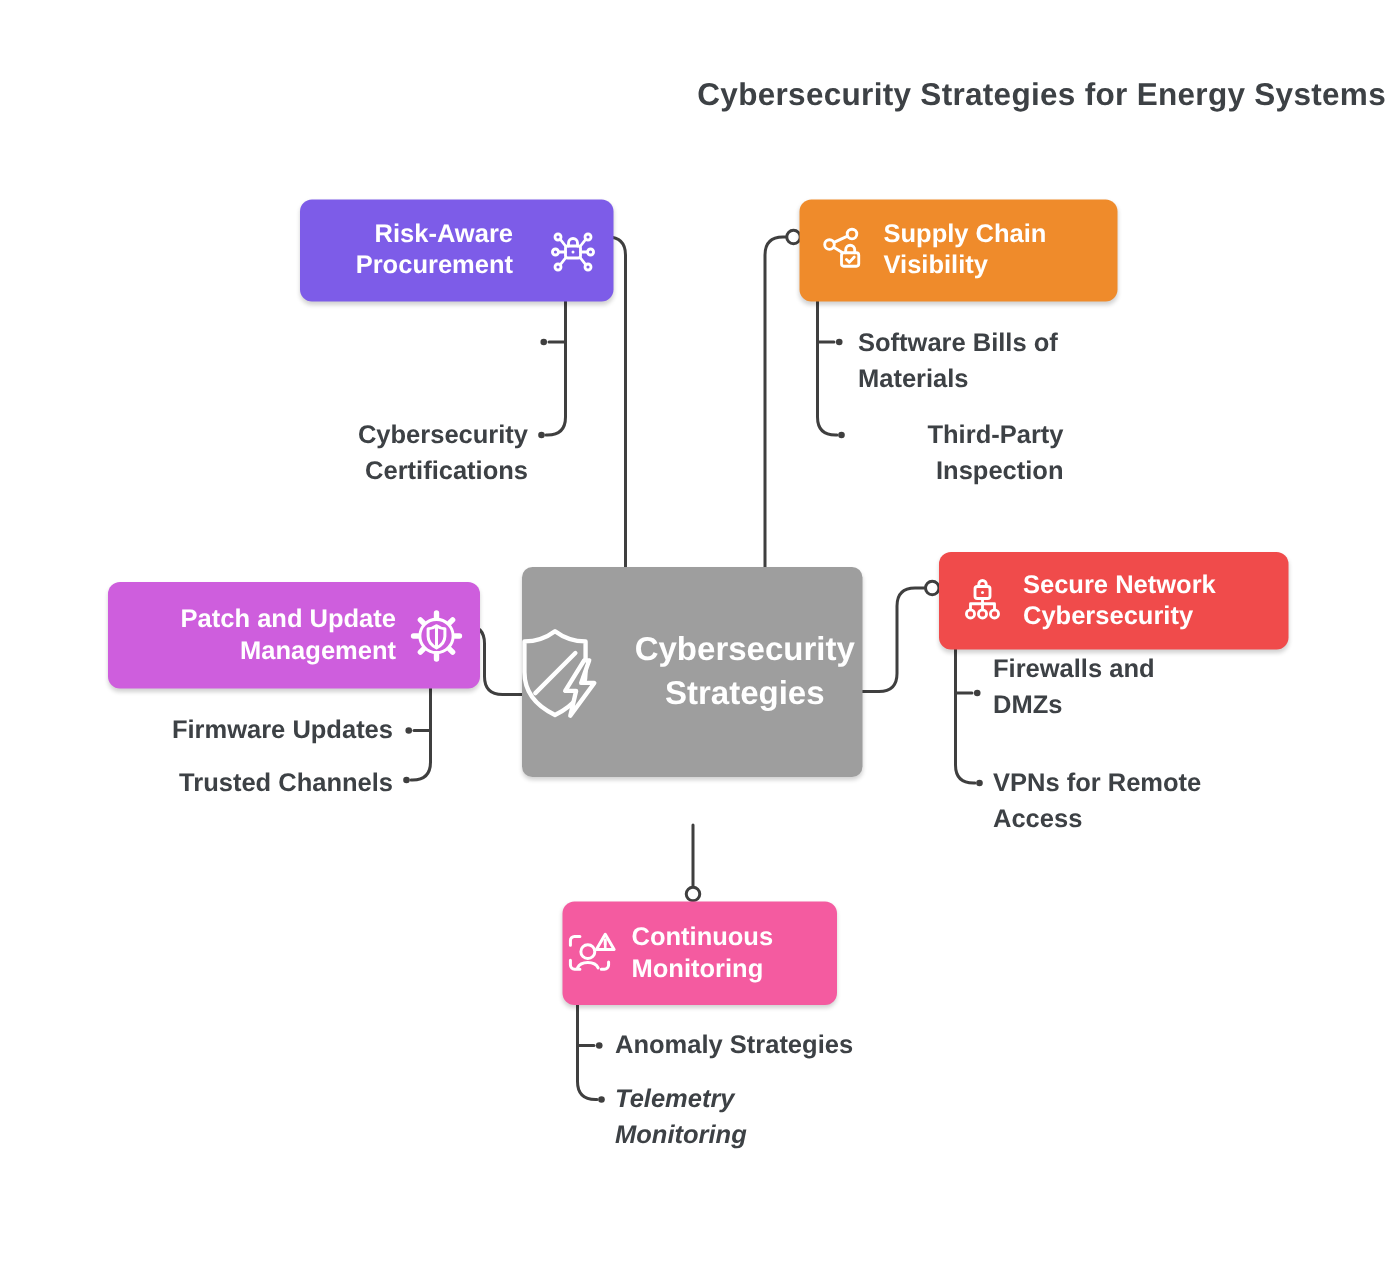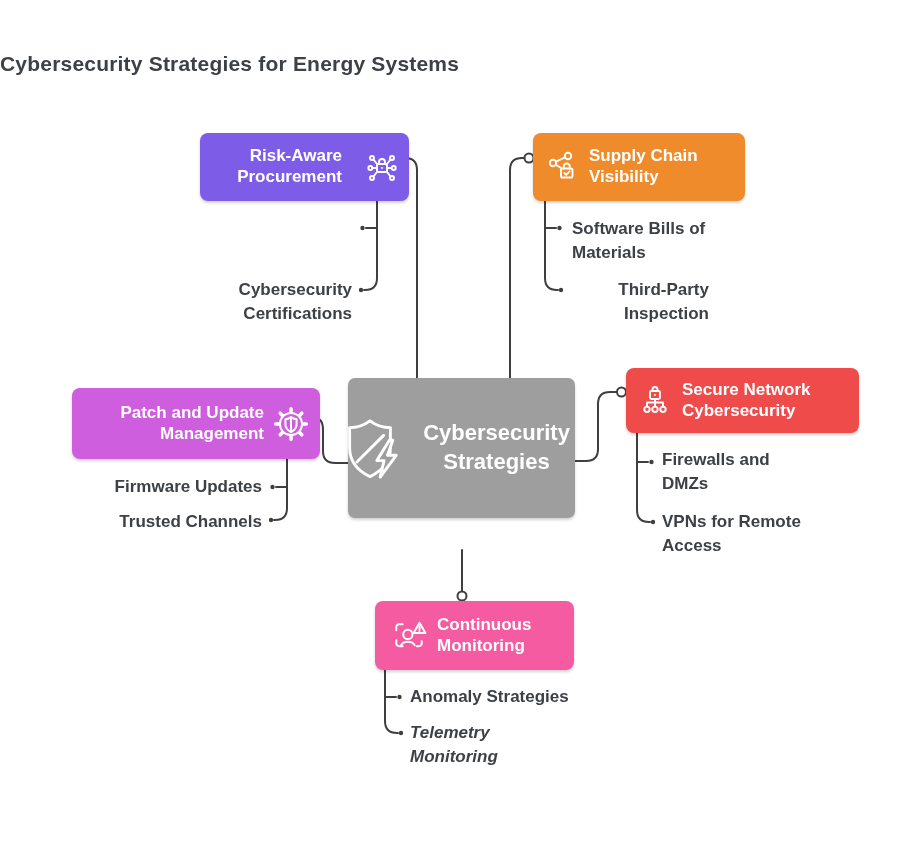--- a/index.html
+++ b/index.html
@@ -1,49 +1,49 @@
 <!DOCTYPE html>
 <html><head>
 <meta charset="utf-8">
 <style>
   html,body{margin:0;padding:0;background:#fff;}
   .stage{position:relative;width:924px;height:846px;background:#fff;
          font-family:"Liberation Sans",sans-serif;overflow:hidden;}
-  .title{position:absolute;left:0;right:0;top:52px;text-align:left;
+  .title{position:absolute;left:0;right:0;top:52px;text-align:right;
          font-size:21px;font-weight:700;color:#3d4145;letter-spacing:.2px;}
   .wires{position:absolute;left:0;top:0;width:924px;height:846px;}
   .wires path{fill:none;stroke:#3f3f3f;stroke-width:2;stroke-linecap:round;}
   .wires circle.end{fill:#fff;stroke:#3f3f3f;stroke-width:2;}
   .wires circle.dot{fill:#3f3f3f;stroke:none;}
   .box{position:absolute;border-radius:8px;display:flex;align-items:center;
        color:#fff;font-weight:700;font-size:17px;line-height:1.22;
        box-shadow:0 2px 3px rgba(0,0,0,.18);}
   .box .lbl{flex:1;}
   .box svg{flex-shrink:0;display:block;}
   .ico{stroke:#fff;fill:none;stroke-width:1.9;stroke-linecap:round;stroke-linejoin:round;}
   .b-risk{left:200px;top:133px;width:188px;height:68px;background:#7d5ce8;padding:0 9px 0 12px;gap:22px;}
   .b-risk .lbl{text-align:right;}
   .b-supply{left:533px;top:133px;width:191px;height:68px;background:#ef8b2b;padding:0 10px 0 11px;gap:9px;}
   .b-patch{left:72px;top:388px;width:226px;height:71px;background:#ce5edd;padding:0 10px 0 12px;gap:8px;}
   .b-patch .lbl{text-align:right;}
   .b-secure{left:626px;top:368px;width:214px;height:65px;background:#f04b4b;padding:0 8px 0 11px;gap:9px;}
-  .b-monitor{left:375px;top:601px;width:175px;height:69px;background:#f45ba0;padding:0 8px 0 16px;gap:8px;}
+  .b-monitor{left:375px;top:601px;width:175px;height:69px;background:#f45ba0;padding:0 8px 0 0;gap:8px;}
   .b-center{left:348px;top:378px;width:227px;height:140px;background:#9e9e9e;border-radius:7px;
             flex-direction:row;justify-content:center;gap:4px;font-size:22px;line-height:1.3;}
   .b-center .lbl{flex:0 0 auto;width:180px;text-align:center;}
   .sub{position:absolute;font-weight:700;font-size:17px;line-height:24px;color:#3d4145;}
   .s-right{text-align:right;}
   .nowrap{white-space:nowrap;}
   .s-a1{left:182px;top:217px;width:170px;}
   .s-a2{left:182px;top:278px;width:170px;}
   .s-b1{left:572px;top:217px;width:165px;}
   .s-b2{left:544px;top:278px;width:165px;text-align:right;}
   .s-c1{left:82px;top:475px;width:180px;}
   .s-c2{left:82px;top:510px;width:180px;}
-  .s-d1{left:662px;top:448px;width:145px;}
+  .s-d1{left:662px;top:434px;width:145px;}
   .s-d2{left:662px;top:510px;width:160px;}
   .s-e1{left:410px;top:685px;width:190px;}
   .s-e2{left:410px;top:721px;width:115px;font-style:italic;}
 </style>
 </head>
 <body>
 
 <div class="stage">
 
   <div class="title">Cybersecurity Strategies for Energy Systems</div>

